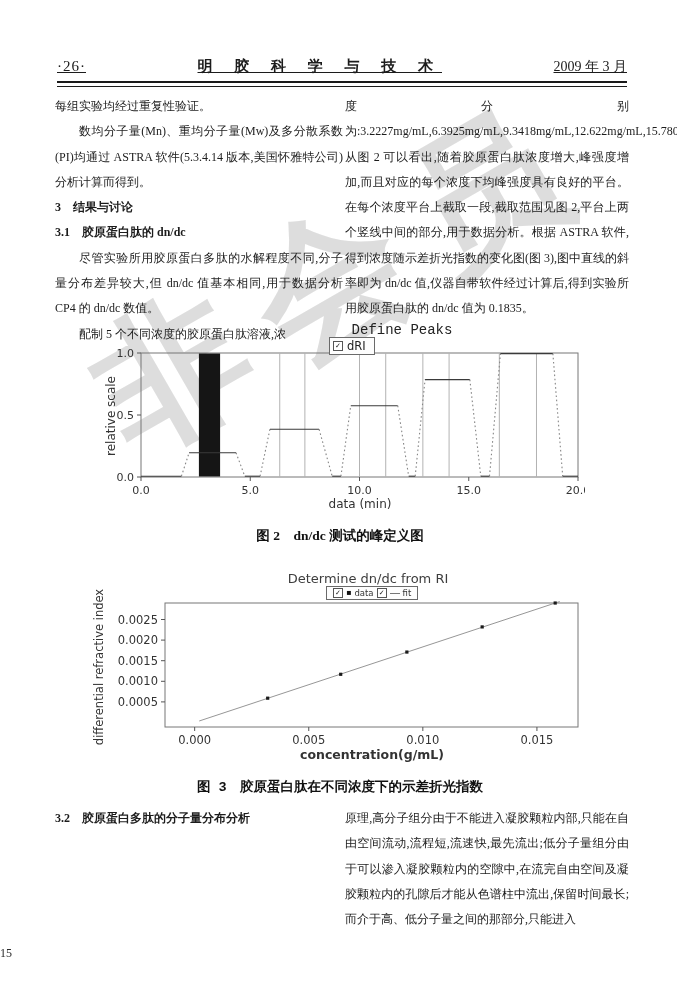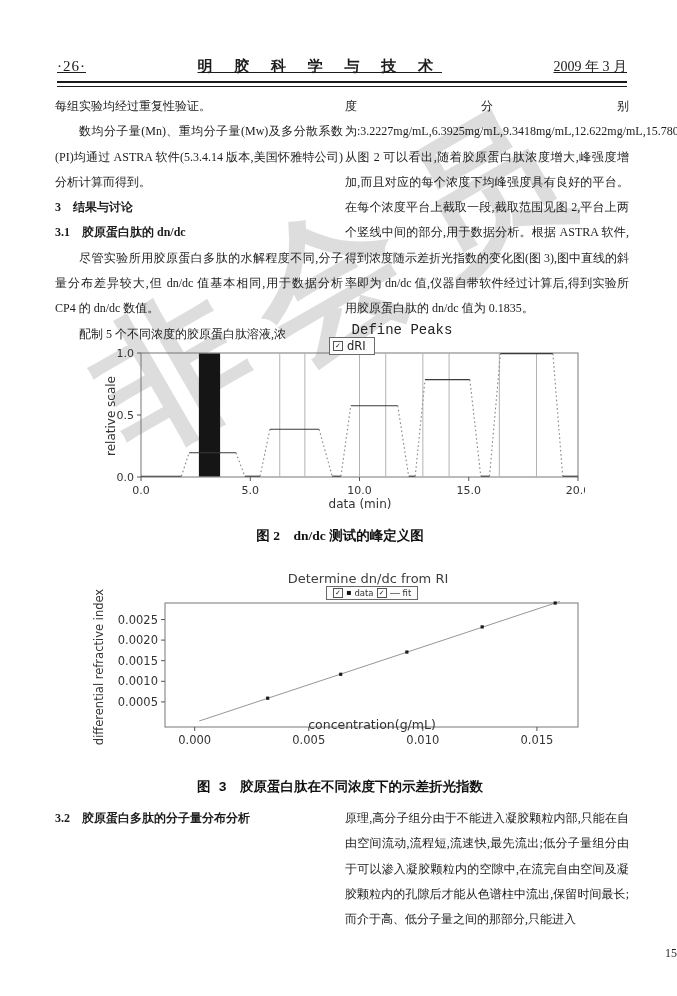--- a/index.html
+++ b/index.html
@@ -38,21 +38,21 @@
   .chip-legend{left:326px;top:586px;font-size:8.5px;color:#333;gap:3px;padding:1px 6px;}
   .mk-dot{font-size:8px;line-height:8px;color:#111;}
   .mk-line{display:inline-block;width:10px;height:0;border-top:1px solid #777;}
   .plot{position:absolute;z-index:1;}
   .axlab-x{position:absolute;text-align:center;font-family:"DejaVu Sans",sans-serif;
            color:#333;z-index:2;}
   .axlab-y{position:absolute;text-align:center;font-family:"DejaVu Sans",sans-serif;
            color:#333;transform:rotate(-90deg);z-index:2;}
   .cap{position:absolute;left:55px;width:570px;text-align:center;font-weight:bold;
        font-size:13.5px;color:#111;z-index:2;}
-  .footer{position:absolute;left:0;right:0;top:946px;text-align:right;
+  .footer{position:absolute;left:0;right:0;top:946px;text-align:left;
           font-size:12px;color:#2a2a2a;z-index:2;}
 </style>
 </head>
 <body>
 
 <div class="page">
 
   <div class="wm">非会员</div>
 
   <div class="hdr">
@@ -162,21 +162,21 @@
       <line x1="61" y1="96.3" x2="65" y2="96.3" stroke="#555" stroke-width="1"></line>
       <text x="58" y="100.3" text-anchor="end" font-size="11.5" fill="#333" font-family="DejaVu Sans, sans-serif">0.0010</text>
       <line x1="61" y1="75.69999999999999" x2="65" y2="75.69999999999999" stroke="#555" stroke-width="1"></line>
       <text x="58" y="79.69999999999999" text-anchor="end" font-size="11.5" fill="#333" font-family="DejaVu Sans, sans-serif">0.0015</text>
       <line x1="61" y1="55.099999999999994" x2="65" y2="55.099999999999994" stroke="#555" stroke-width="1"></line>
       <text x="58" y="59.099999999999994" text-anchor="end" font-size="11.5" fill="#333" font-family="DejaVu Sans, sans-serif">0.0020</text>
       <line x1="61" y1="34.5" x2="65" y2="34.5" stroke="#555" stroke-width="1"></line>
       <text x="58" y="38.5" text-anchor="end" font-size="11.5" fill="#333" font-family="DejaVu Sans, sans-serif">0.0025</text>
     </svg>
   <div class="axlab-y" style="left:20px;top:659px;width:160px;height:16px;font-size:11.5px;">differential refractive index</div>
-  <div class="axlab-x" style="left:267px;top:717px;width:210px;font-size:12.5px;font-weight:normal;">concentration(g/mL)</div>
+  <div class="axlab-x" style="left:267px;top:747px;width:210px;font-size:12.5px;font-weight:bold;">concentration(g/mL)</div>
   <div class="cap" style="top:778px;font-family:Liberation Mono, monospace;">图 3　胶原蛋白肽在不同浓度下的示差折光指数</div>
 
   <div class="col" style="left:55px;top:806px;">
     <p class="h">3.2　胶原蛋白多肽的分子量分布分析</p>
   </div>
   <div class="col" style="left:345px;top:806px;width:284px;">
     <p>原理,高分子组分由于不能进入凝胶颗粒内部,只能在自由空间流动,流程短,流速快,最先流出;低分子量组分由于可以渗入凝胶颗粒内的空隙中,在流完自由空间及凝胶颗粒内的孔隙后才能从色谱柱中流出,保留时间最长;而介于高、低分子量之间的那部分,只能进入</p>
   </div>
 
   <div class="footer">15</div>

